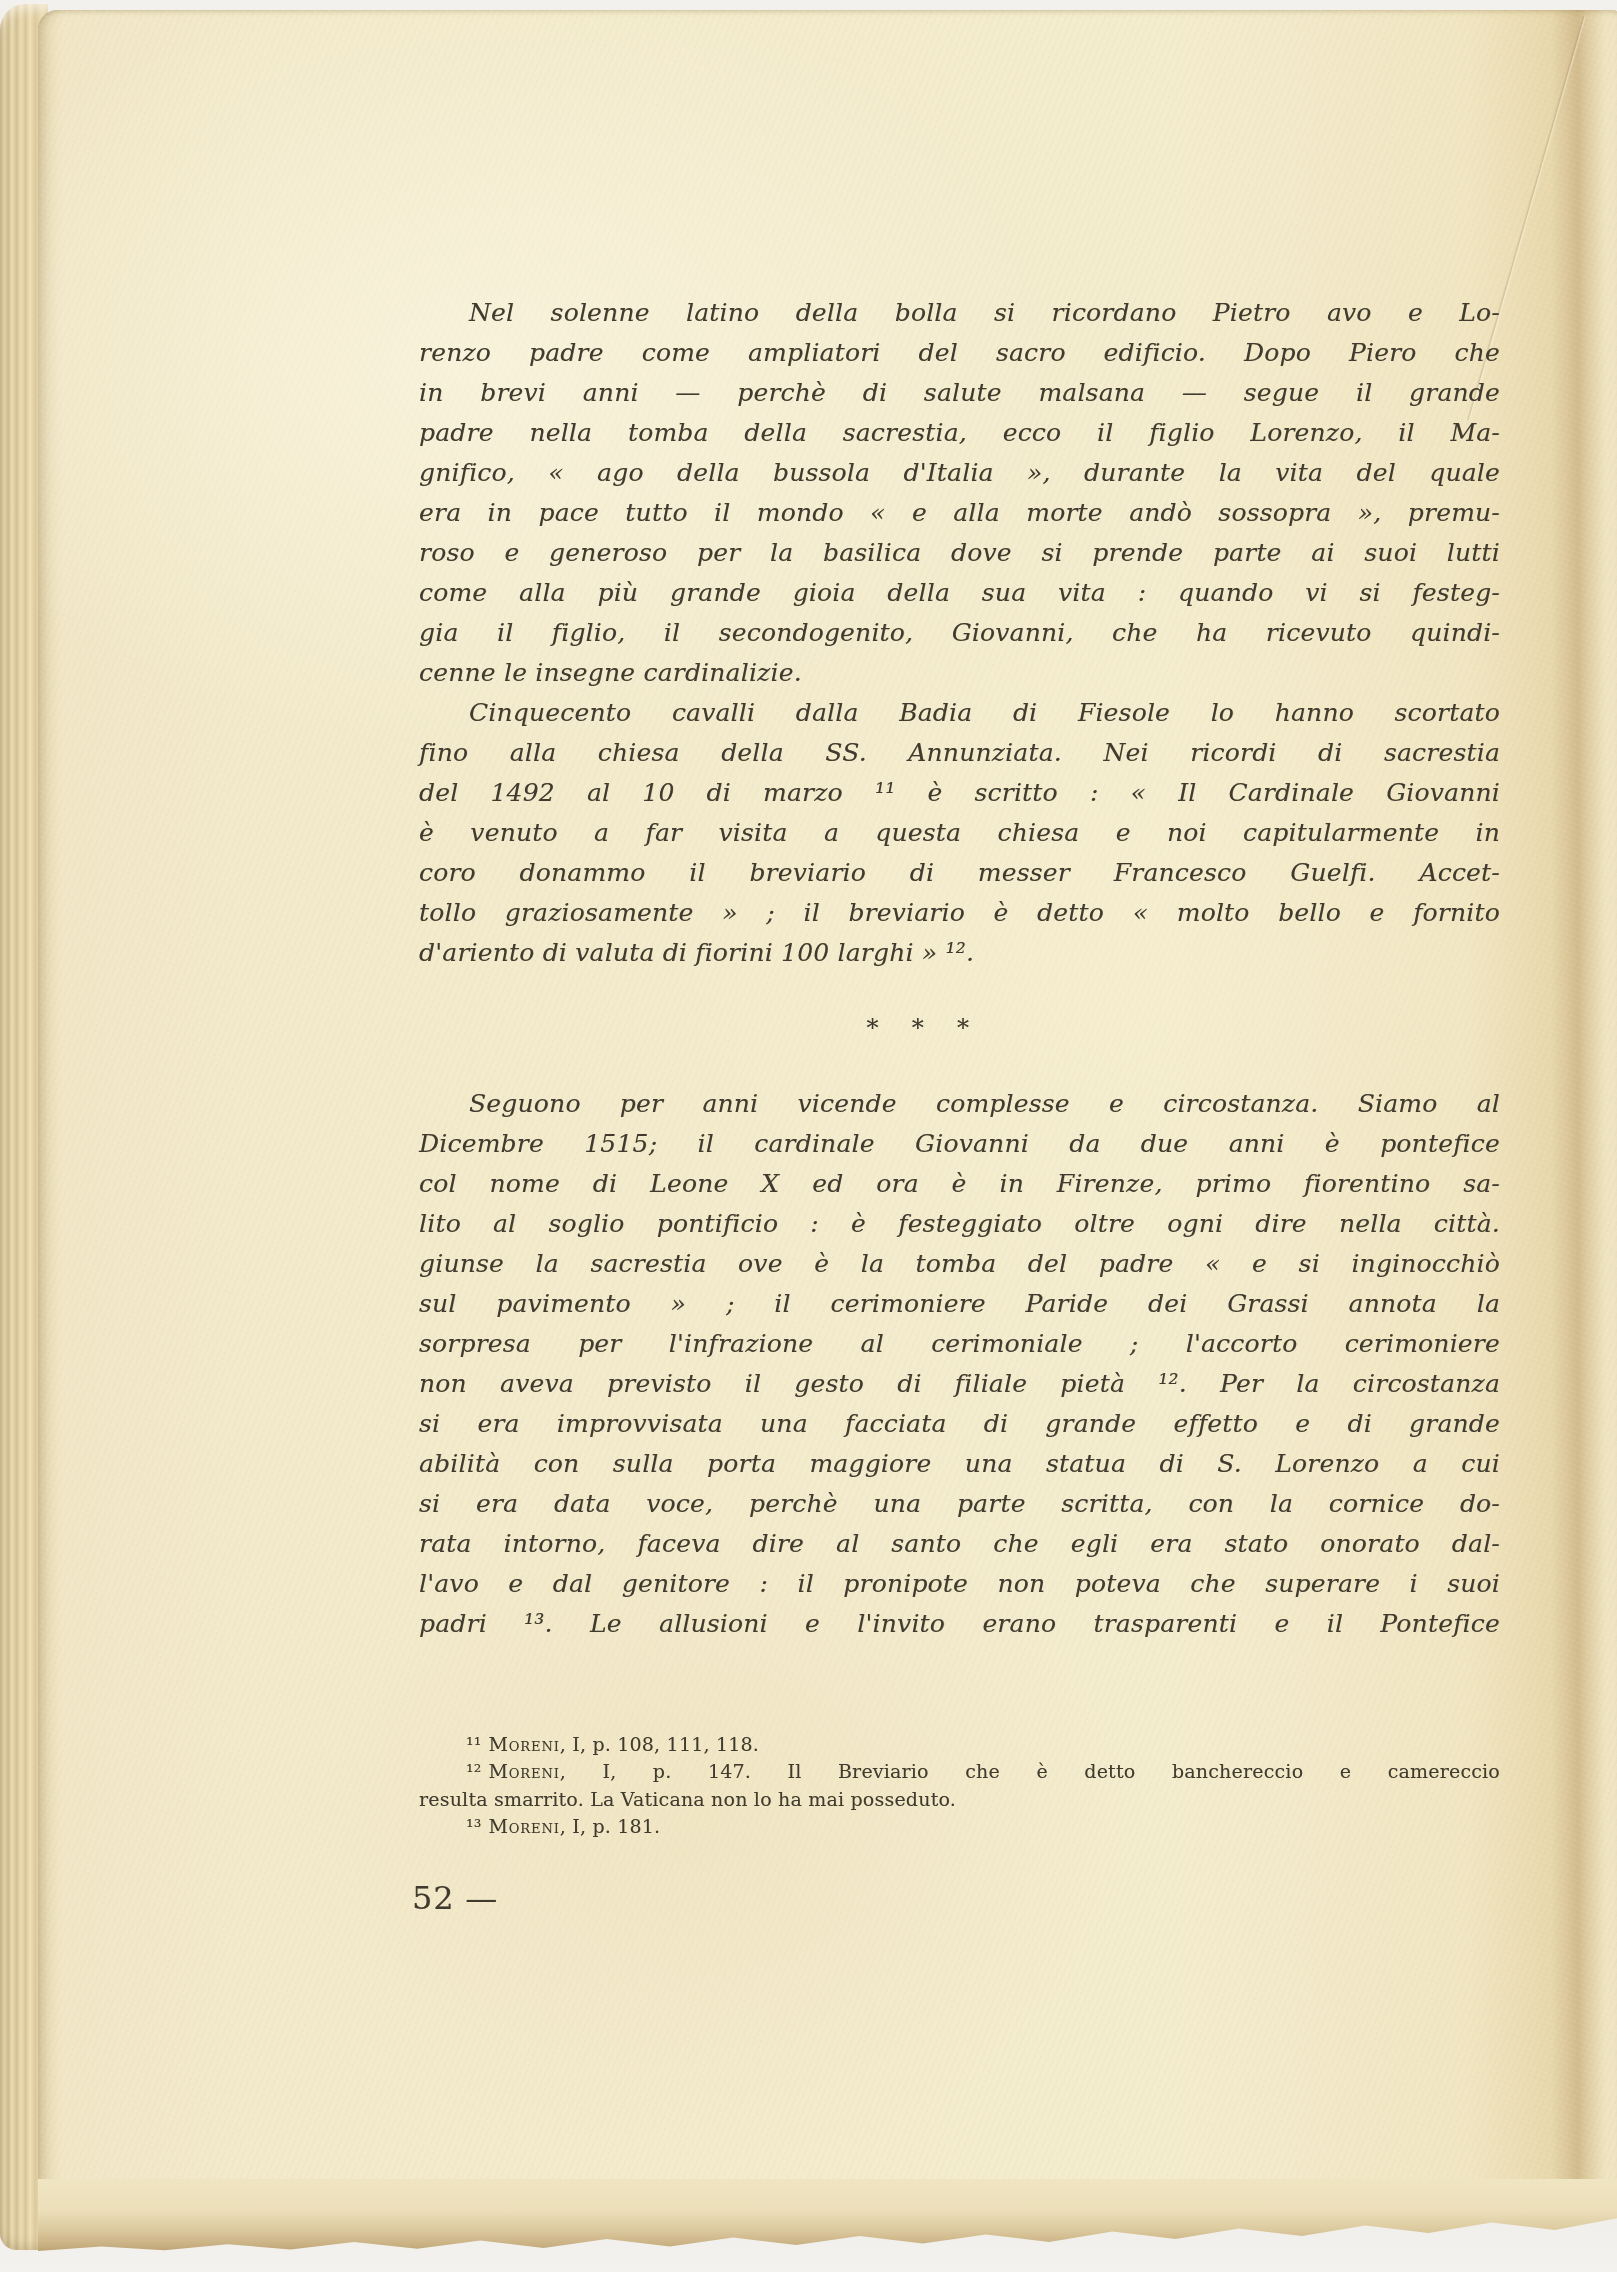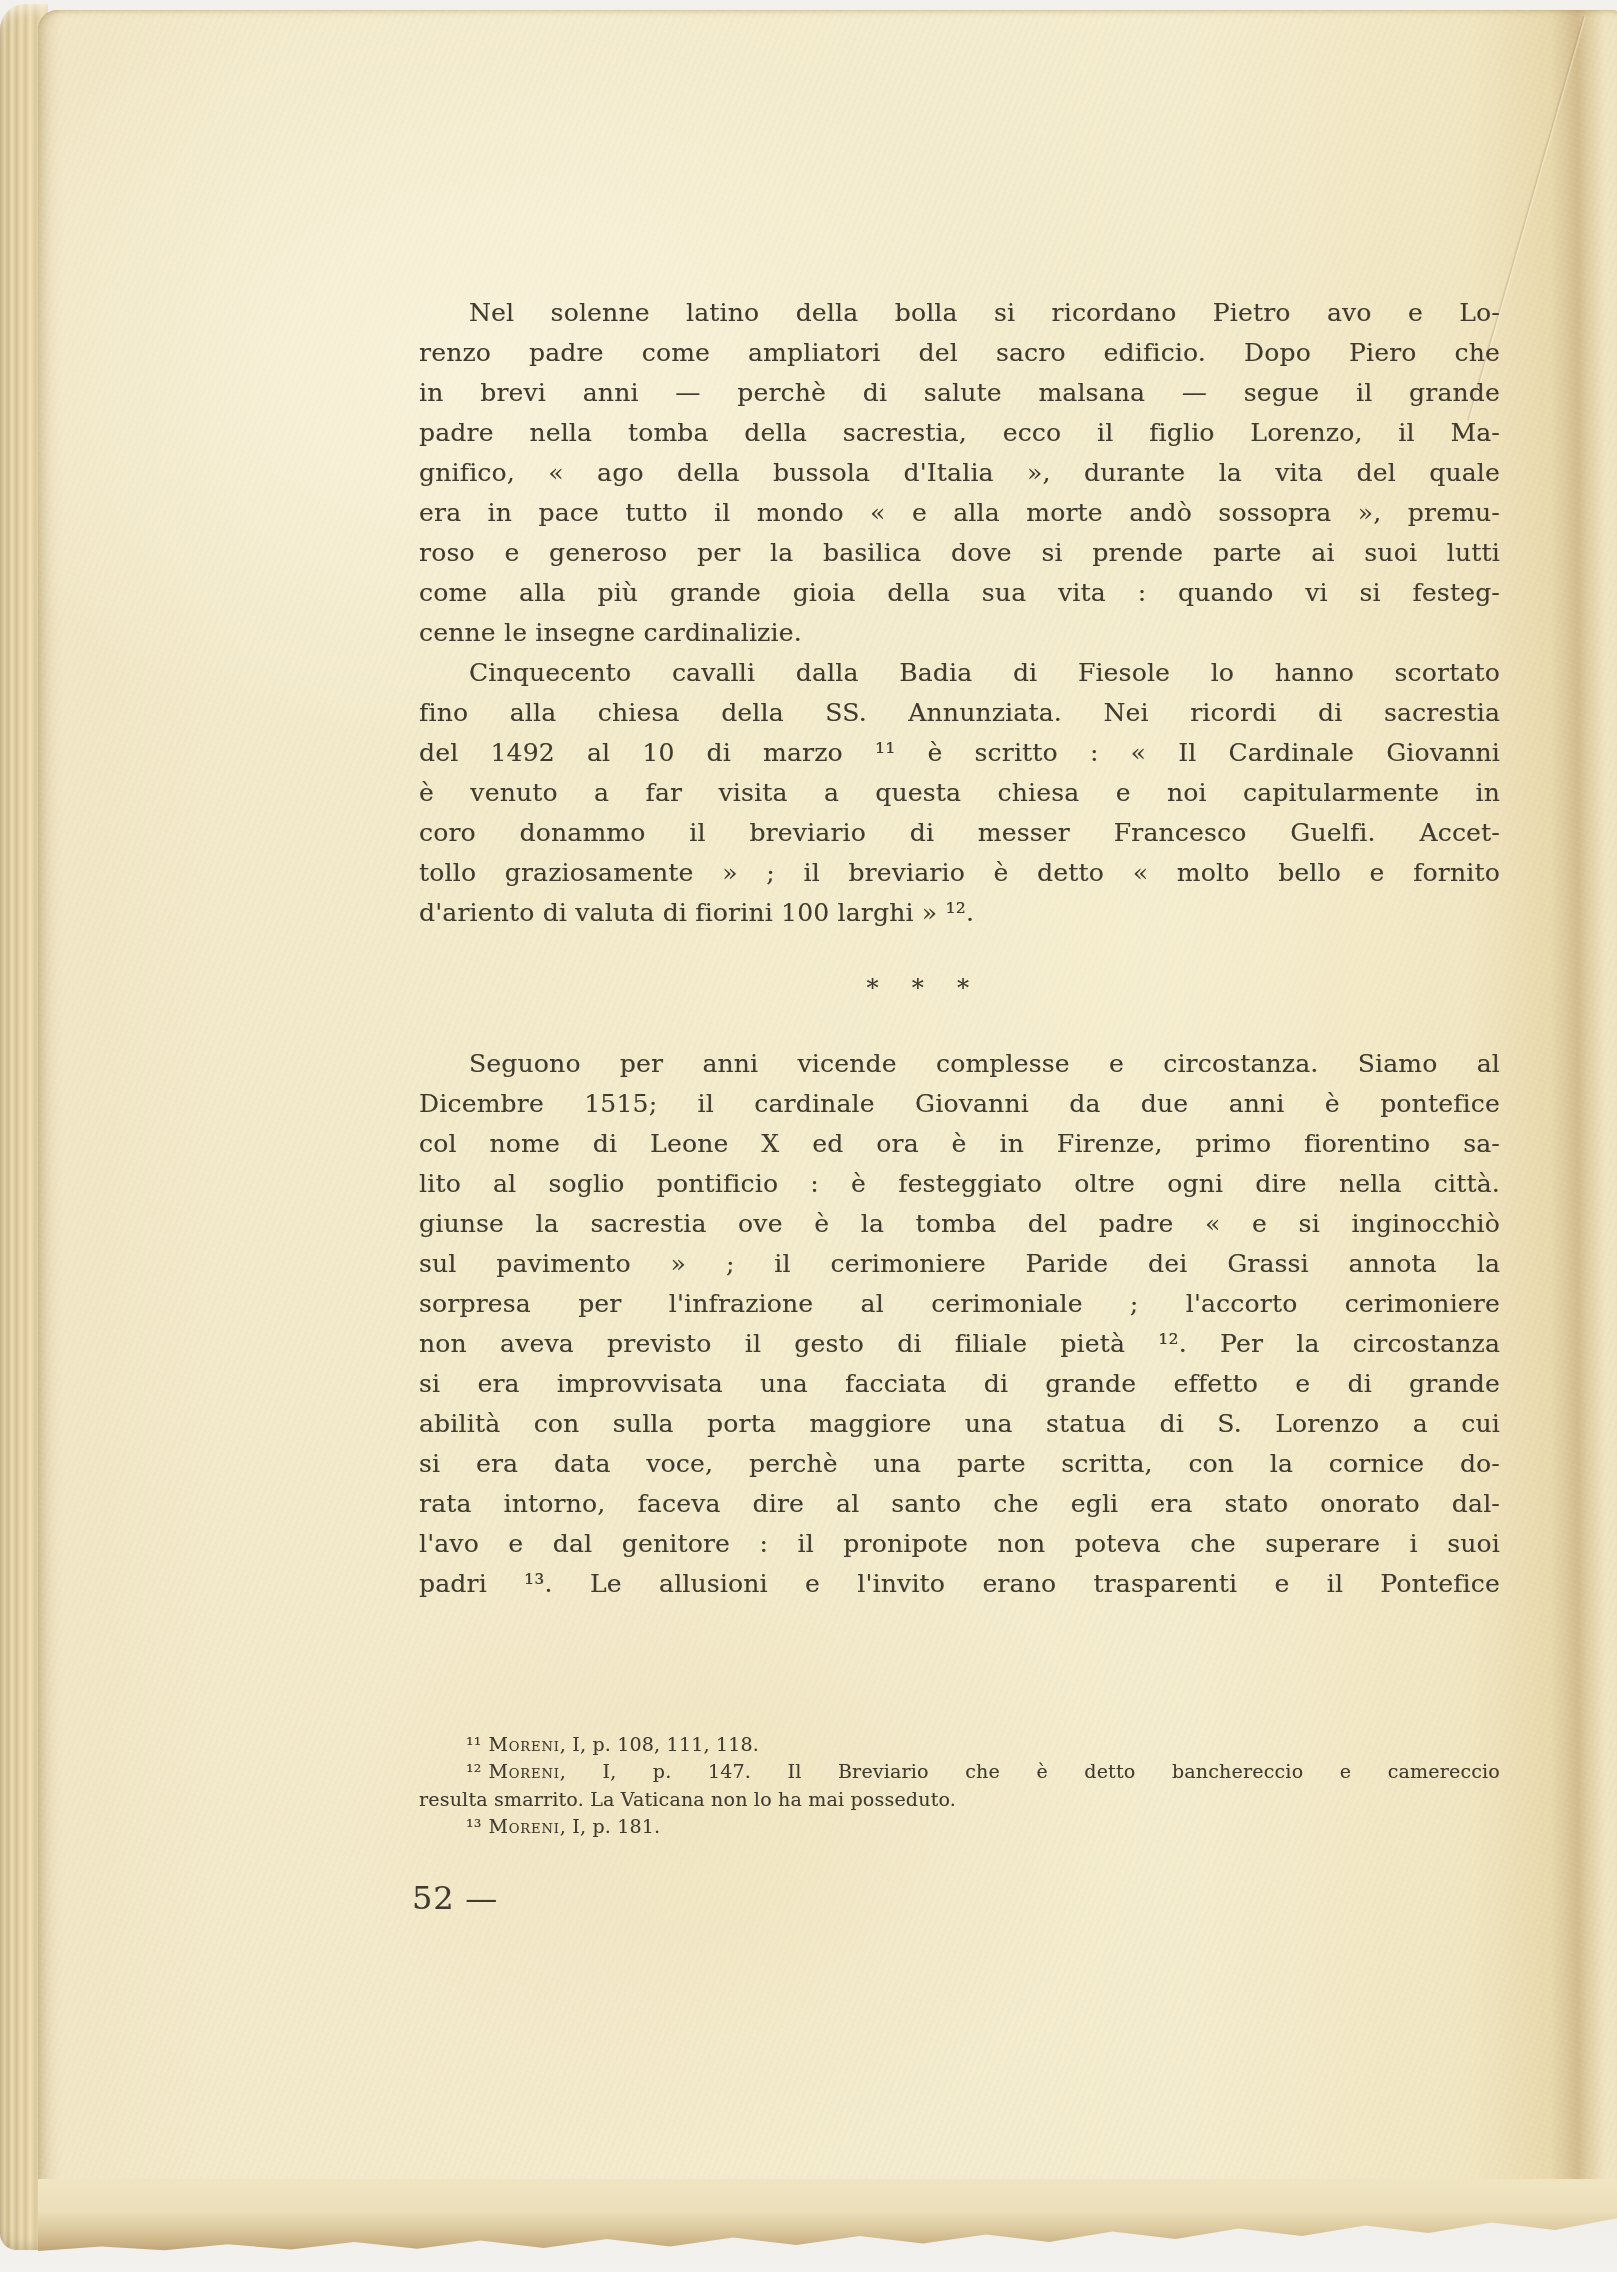--- a/index.html
+++ b/index.html
@@ -48,20 +48,21 @@
     background:linear-gradient(180deg,#f0e5c2 0%,#ecdfba 42%,#ddcba0 66%,#c9b082 88%,#b59b6c 100%);
     clip-path:polygon(0 0,100% 0,100% 52%,96% 68%,92% 58%,88% 72%,84% 62%,80% 76%,76% 66%,
       72% 80%,68% 70%,64% 84%,60% 74%,56% 86%,52% 76%,48% 88%,44% 78%,40% 90%,36% 80%,
       32% 92%,28% 82%,24% 93%,20% 84%,16% 94%,12% 87%,8% 95%,4% 90%,0 96%);
   }
   
   .textblock{
     position:absolute;left:381px;top:283px;width:1081px;
     font-size:25px;line-height:40px;letter-spacing:0.2px;color:#403b2e;
     text-shadow:0.3px 0.3px 0.5px rgba(64,59,46,.35);
+    font-style:italic;
   }
   .ln{text-align:left;white-space:nowrap;}
   .ln.jst{text-align:justify;text-align-last:justify;white-space:normal;}
   .ln.ind{padding-left:50px;}
   .divider{
     height:111px;display:flex;align-items:center;justify-content:center;
     font-size:24px;word-spacing:22.6px;letter-spacing:1.5px;
     transform:translateX(-41px);
   }
   .footnotes{
@@ -94,20 +95,21 @@
 
       <div class="para">
         <div class="ln jst ind">Nel solenne latino della bolla si ricordano Pietro avo e Lo-</div>
         <div class="ln jst">renzo padre come ampliatori del sacro edificio. Dopo Piero che</div>
         <div class="ln jst">in brevi anni — perchè di salute malsana — segue il grande</div>
         <div class="ln jst">padre nella tomba della sacrestia, ecco il figlio Lorenzo, il Ma-</div>
         <div class="ln jst">gnifico, « ago della bussola d'Italia », durante la vita del quale</div>
         <div class="ln jst">era in pace tutto il mondo « e alla morte andò sossopra », premu-</div>
         <div class="ln jst">roso e generoso per la basilica dove si prende parte ai suoi lutti</div>
         <div class="ln jst">come alla più grande gioia della sua vita : quando vi si festeg-</div>
+        <div class="ln jst">gia il figlio, il secondogenito, Giovanni, che ha ricevuto quindi-</div>
         <div class="ln">cenne le insegne cardinalizie.</div>
       </div>
 
       <div class="para">
         <div class="ln jst ind">Cinquecento cavalli dalla Badia di Fiesole lo hanno scortato</div>
         <div class="ln jst">fino alla chiesa della SS. Annunziata. Nei ricordi di sacrestia</div>
         <div class="ln jst">del 1492 al 10 di marzo ¹¹ è scritto : « Il Cardinale Giovanni</div>
         <div class="ln jst">è venuto a far visita a questa chiesa e noi capitularmente in</div>
         <div class="ln jst">coro donammo il breviario di messer Francesco Guelfi. Accet-</div>
         <div class="ln jst">tollo graziosamente » ; il breviario è detto « molto bello e fornito</div>

